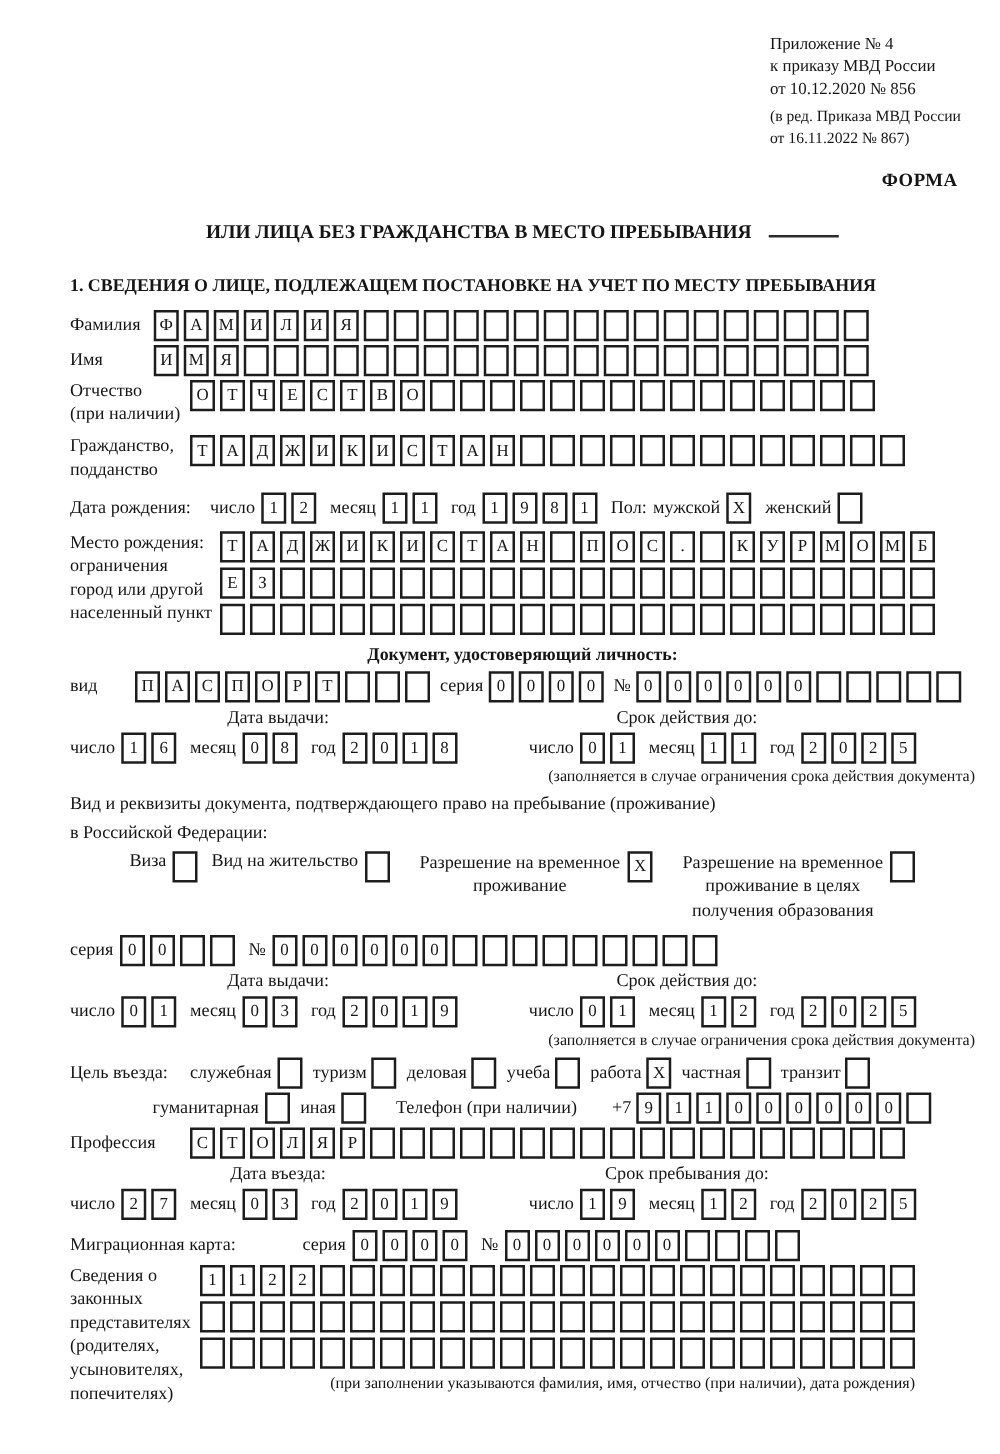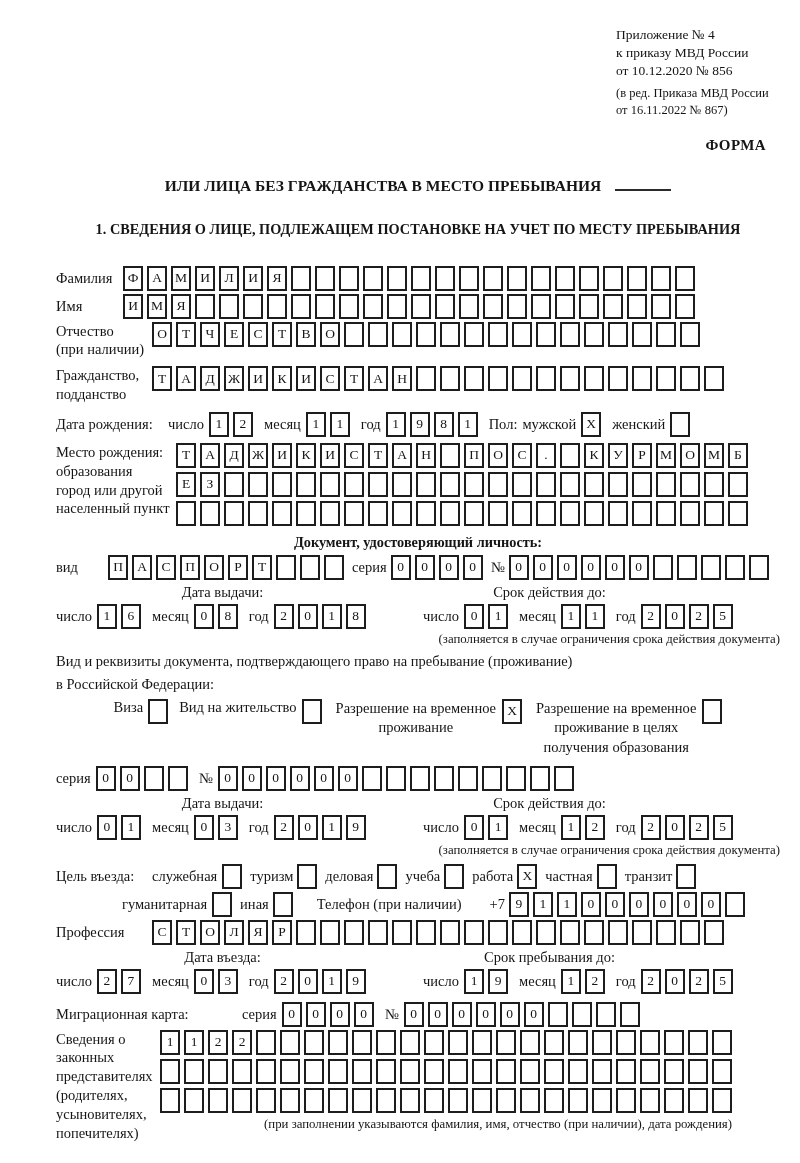--- a/index.html
+++ b/index.html
@@ -8,21 +8,21 @@
   .page { width:800px; height:1163px; padding:26px 20px 8px 56px; overflow:hidden; background:#fff; position:relative; }
 
   .apx { margin-left:560px; font-size:13.5px; line-height:1.34; white-space:nowrap; }
   .apx .small { font-size:12.5px; }
   .apx .gap { margin-top:5px; }
   .forma { text-align:right; font-weight:bold; font-size:15px; margin:18px 14px 0 0; letter-spacing:.4px; }
 
   .title { text-align:center; font-weight:bold; font-size:15.5px; margin-top:20px; line-height:1.6; }
   .blank { display:inline-block; width:56px; height:12px; border-bottom:2px solid #2b2b2b; margin-left:14px; }
 
-  .sec-h { text-align:center; font-weight:bold; font-size:14.3px; margin-top:22px; margin-bottom:28px; }
+  .sec-h { font-weight:bold; font-size:14.3px; margin-top:22px; margin-bottom:10px; }
 
   .frow { display:flex; align-items:center; margin:3px 0; }
   .frow.top { align-items:flex-start; }
   .lbl { font-size:14.5px; flex-shrink:0; }
   .lbl2 { font-size:14.5px; line-height:1.3; flex-shrink:0; }
   .lbl2 span { display:block; }
   .w67 { width:67px; } .w96 { width:96px; }
   .cells { display:flex; gap:4px; flex-wrap:nowrap; }
   .stack { display:flex; flex-direction:column; gap:4px; }
   .cell { width:20px; height:25px; border:2px solid #1d1d1d; display:flex; align-items:center; justify-content:center;
@@ -36,21 +36,21 @@
 
   .twocol { display:flex; margin-top:4px; }
   .col-l { width:46%; } .col-r { width:54%; }
   .dh { text-align:center; font-size:14.5px; }
   .col-r .dh { padding-right:70px; }
   .col-r .frow { padding-left:34px; }
   .note { font-size:12.8px; text-align:right; margin:0 0 3px; }
   .note.center { margin-top:4px; }
 
   .visa-row { margin-top:6px;justify-content:center; }
-  .opt { font-size:14.5px; text-align:center; line-height:1.35; margin-left:14px; margin-right:6px; }
+  .opt { font-size:14.5px; text-align:center; line-height:1.35; margin-left:24px; margin-right:6px; }
   .cbox { margin-top:0; }
   .rep-right { display:flex; flex-direction:column; }
 </style>
 </head>
 <body>
 
 <div class="page">
 
   <div class="apx">
     <div>Приложение № 4</div>
@@ -217,21 +217,21 @@
     <span class="ilbl">Пол:</span>
     <span class="ilbl0" style="margin-left:0">мужской</span>
     <span class="cell cbox">X</span>
     <span class="ilbl">женский</span>
     <span class="cell cbox"></span>
   </div>
 
   <div class="frow top" style="margin-top:6px">
     <div class="lbl2 w96" style="width:120px">
       <span>Место рождения:</span>
-      <span>образования</span>
+      <span>ограничения</span>
       <span>город или другой</span>
       <span>населенный пункт</span>
     </div>
     <div class="stack">
       <div class="cells">
           <span class="cell">Т</span>
           <span class="cell">А</span>
           <span class="cell">Д</span>
           <span class="cell">Ж</span>
           <span class="cell">И</span>

